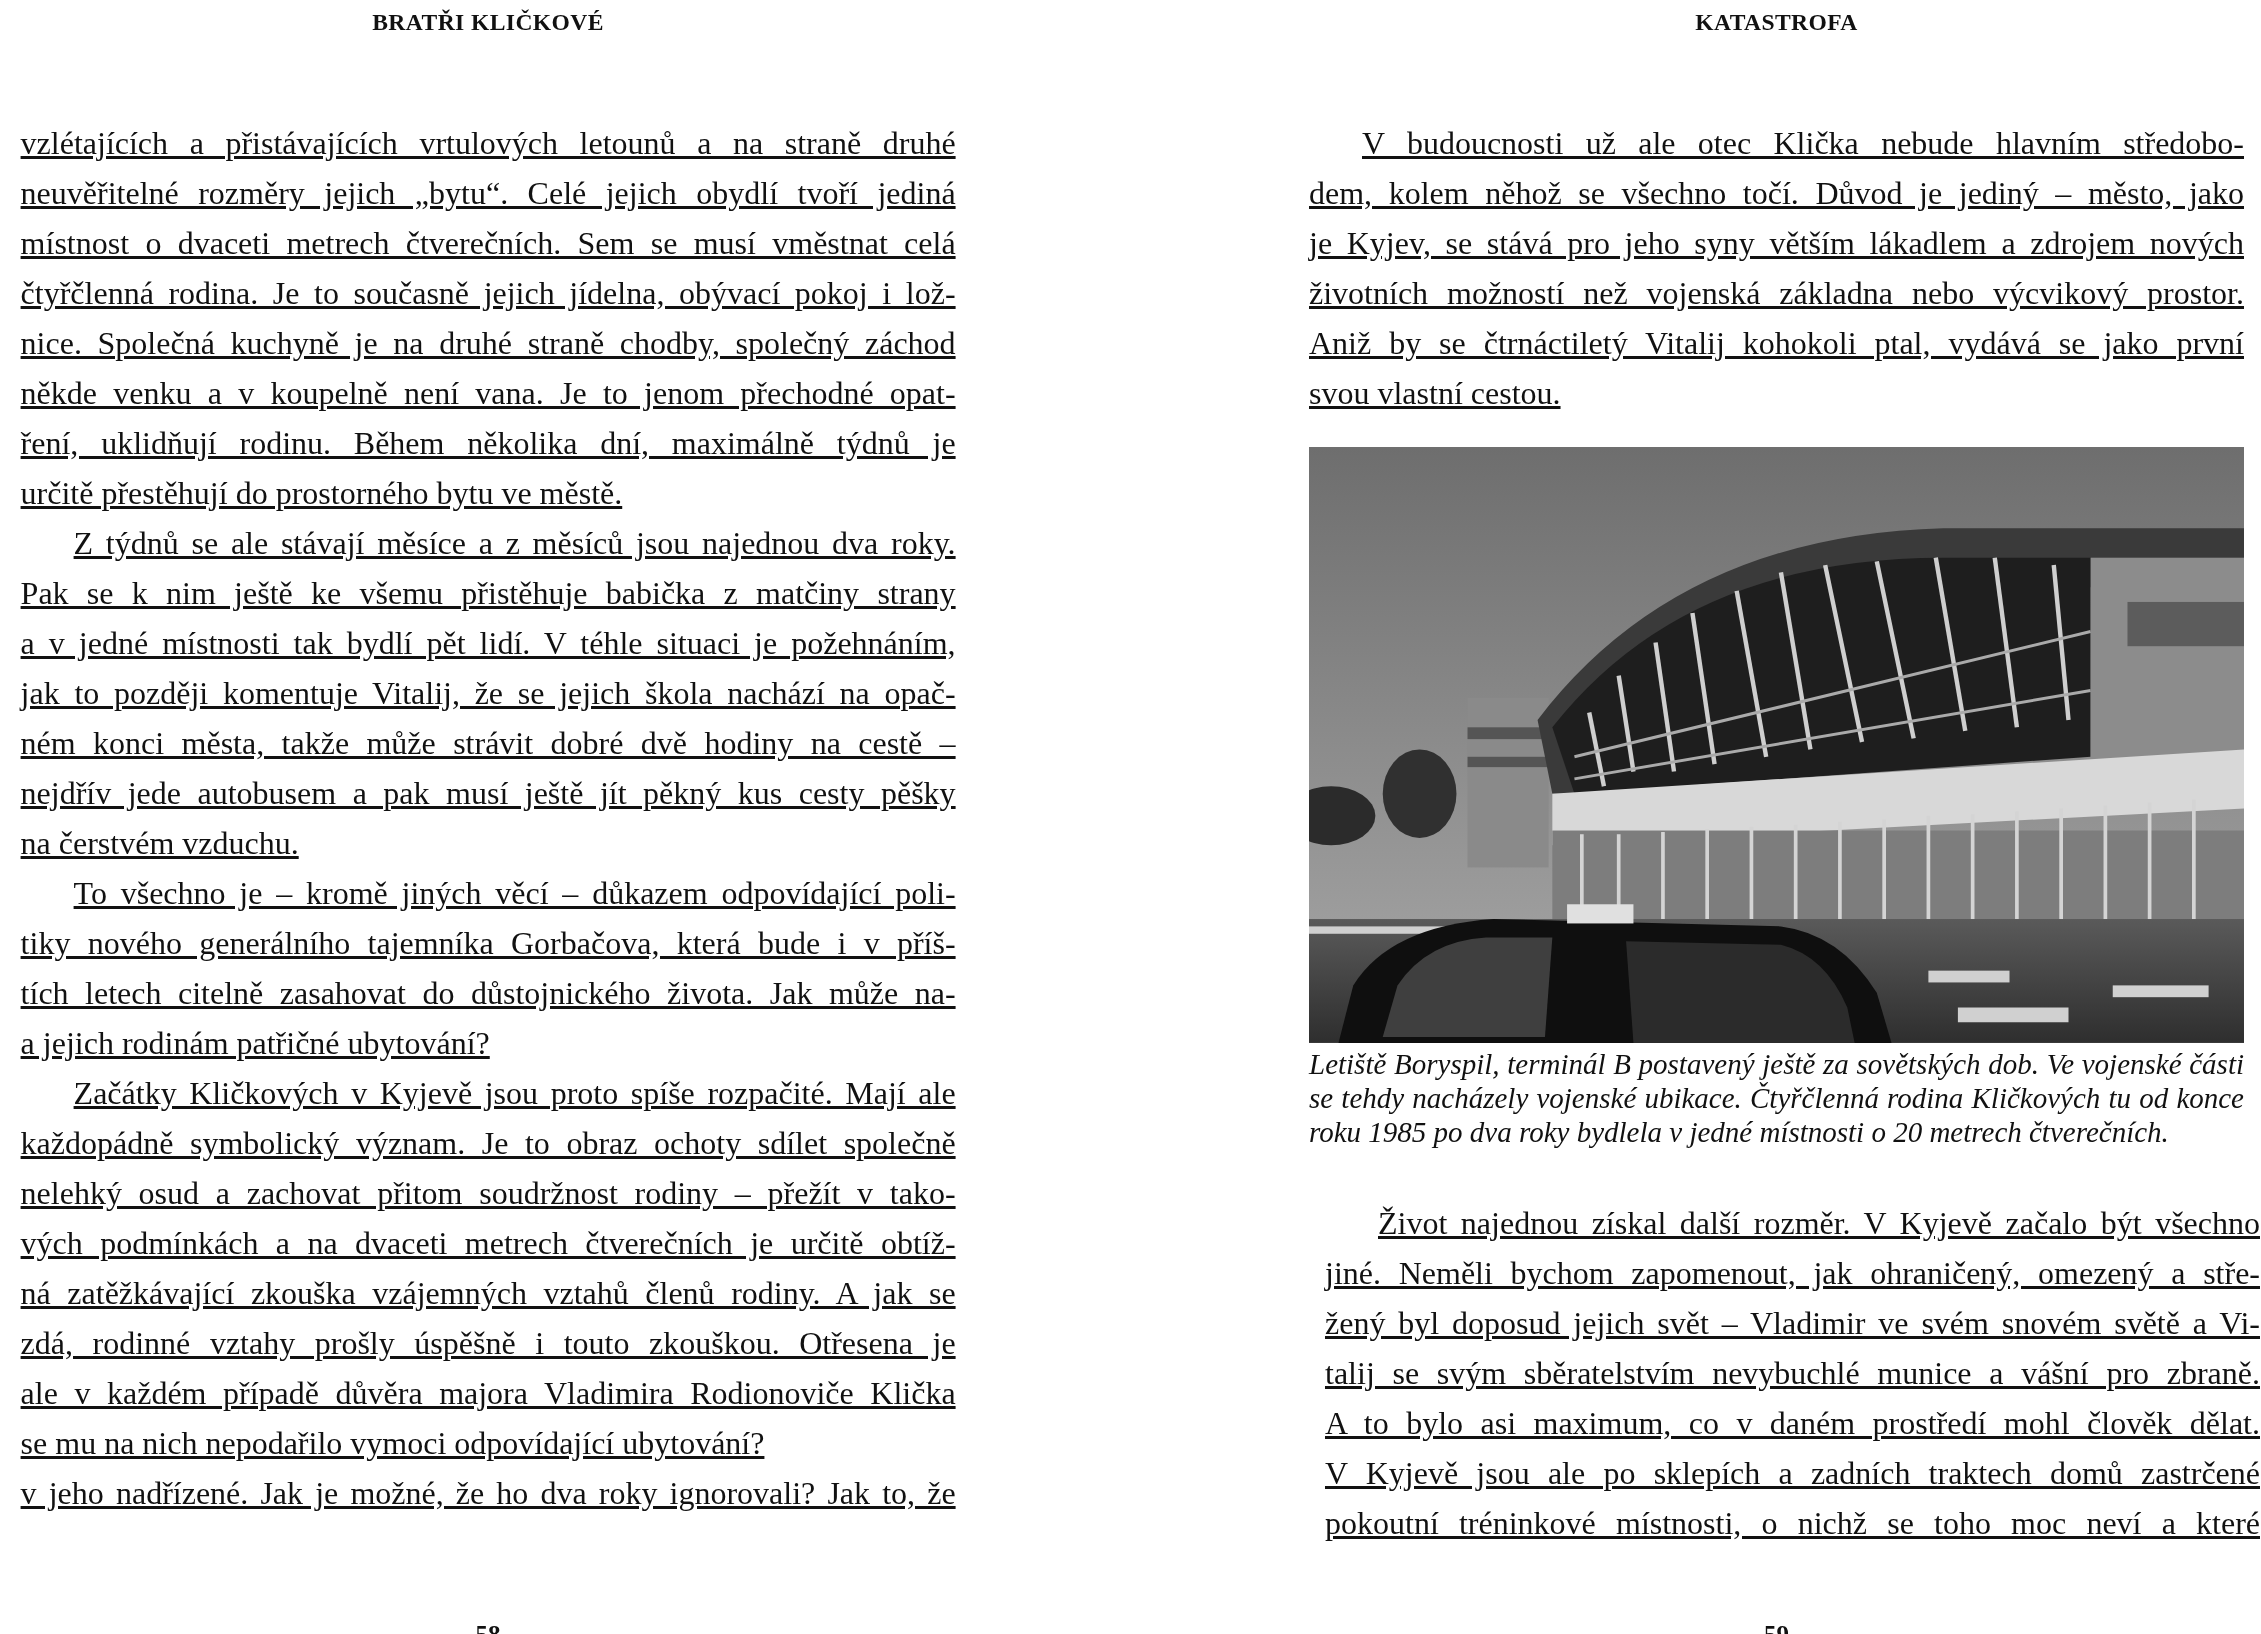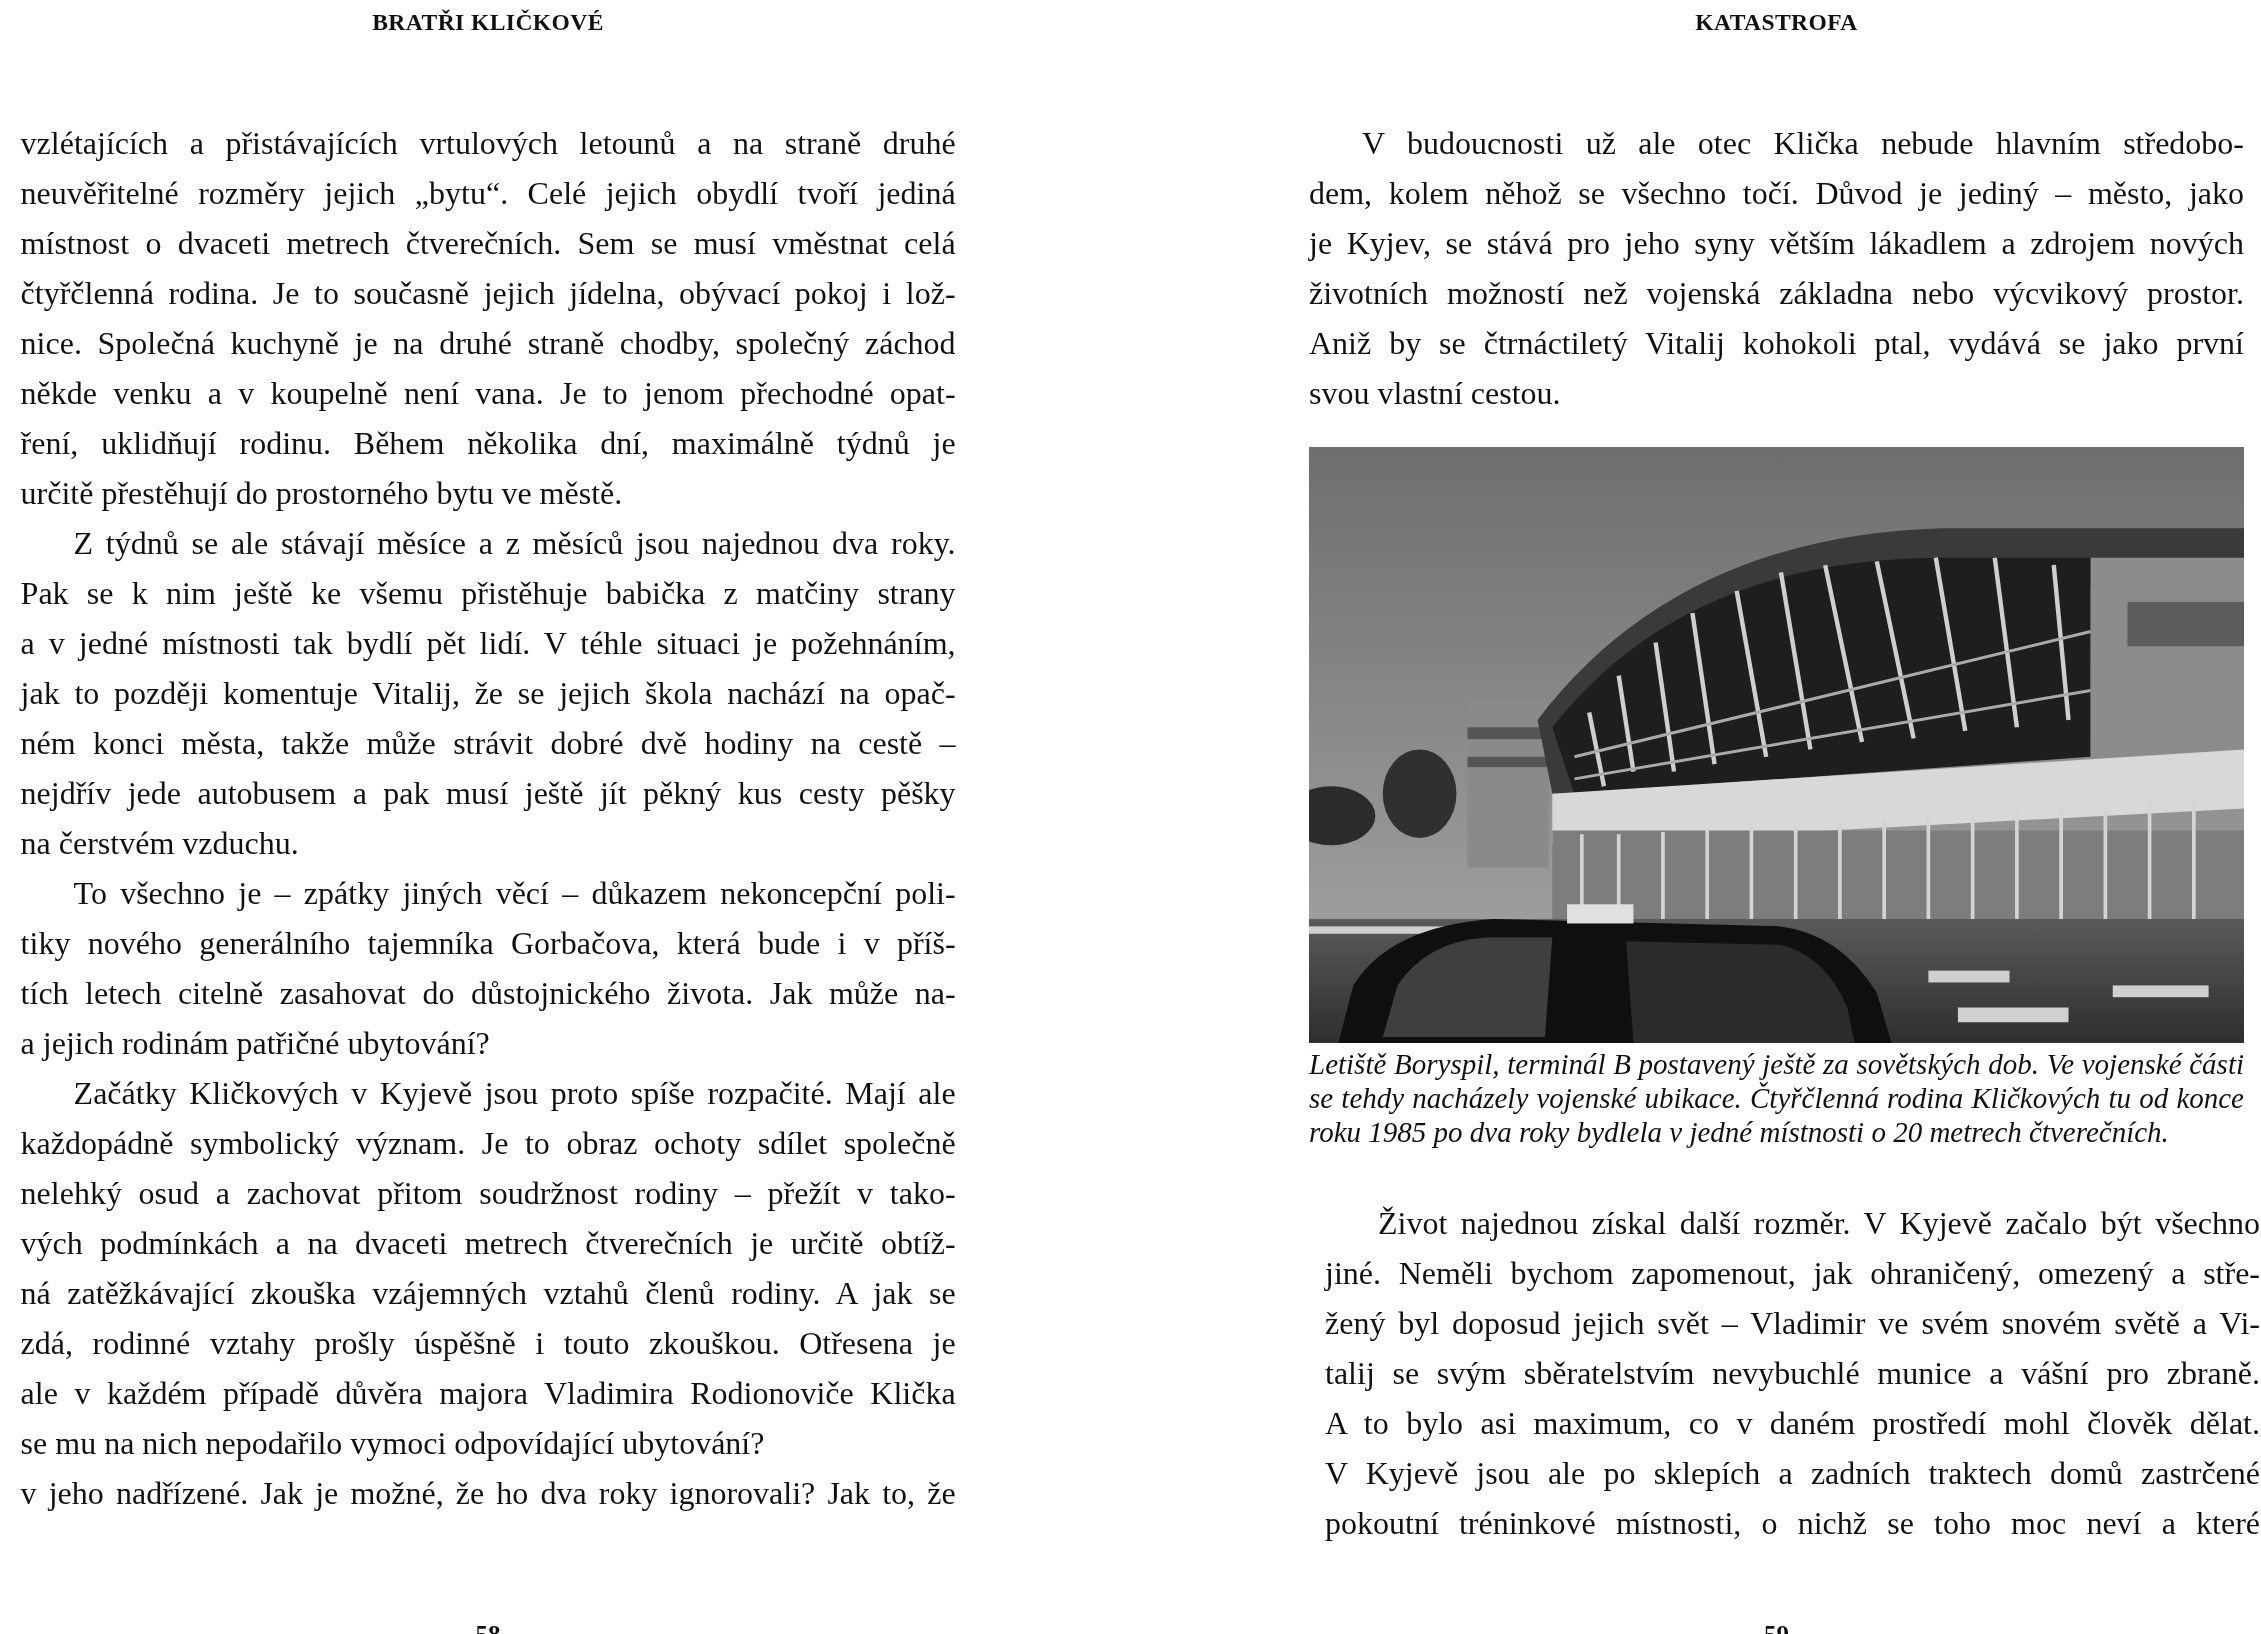--- a/index.html
+++ b/index.html
@@ -5,21 +5,21 @@
   html, body { margin:0; padding:0; background:#ffffff; }
   body { width:2261px; height:1635px; position:relative; overflow:hidden;
          font-family:"Liberation Serif","DejaVu Serif",serif; color:#111; }
   .page { position:absolute; top:0; height:1502px; }
   .page.left { left:0; width:1131px; }
   .page.right { left:1131px; width:1131px; }
   .running-head { position:absolute; top:8.8px; font-family:"Liberation Serif",serif; font-weight:bold;
                   font-size:23.6px; letter-spacing:0.4px; text-align:center; }
   .left .running-head { left:20.6px; width:935px; }
   .right .running-head { left:178px; width:935px; }
-  .textblock { position:absolute; font-size:32px; line-height:50px; text-align:justify; }
+  .textblock { position:absolute; font-size:32px; line-height:50px; text-align:justify;text-decoration:underline; }
   .left .textblock { left:20.6px; top:118px; width:935px; }
   .right .textblock.top { left:178px; top:118px; width:935px; }
   .right .textblock.bottom { left:194px; top:1198px; width:935px; }
   .line { display:block; white-space:nowrap; text-align:justify; text-align-last:justify; height:50px; overflow:visible; }
   .line.last { text-align-last:left; }
   .line.indent { padding-left:53px; }
   .photo { position:absolute; left:178px; top:447px; width:935px; height:596px; overflow:hidden;
            background:#777; }
   .caption { position:absolute; left:178px; top:1047px; width:935px; font-style:italic; font-size:29px; line-height:34px; }
   .caption .line { height:34px; }
@@ -42,21 +42,21 @@
       <span class="line">někde venku a v koupelně není vana. Je to jenom přechodné opat-</span>
       <span class="line">ření, uklidňují rodinu. Během několika dní, maximálně týdnů je</span>
       <span class="line last">určitě přestěhují do prostorného bytu ve městě.</span>
       <span class="line indent">Z týdnů se ale stávají měsíce a z měsíců jsou najednou dva roky.</span>
       <span class="line">Pak se k nim ještě ke všemu přistěhuje babička z matčiny strany</span>
       <span class="line">a v jedné místnosti tak bydlí pět lidí. V téhle situaci je požehnáním,</span>
       <span class="line">jak to později komentuje Vitalij, že se jejich škola nachází na opač-</span>
       <span class="line">ném konci města, takže může strávit dobré dvě hodiny na cestě –</span>
       <span class="line">nejdřív jede autobusem a pak musí ještě jít pěkný kus cesty pěšky</span>
       <span class="line last">na čerstvém vzduchu.</span>
-      <span class="line indent">To všechno je – zpátky jiných věcí – důkazem nekoncepční poli-</span>
+      <span class="line indent">To všechno je – kromě jiných věcí – důkazem odpovídající poli-</span>
       <span class="line">tiky nového generálního tajemníka Gorbačova, která bude i v příš-</span>
       <span class="line">tích letech citelně zasahovat do důstojnického života. Jak může na-</span>
       <span class="line last">a jejich rodinám patřičné ubytování?</span>
       <span class="line indent">Začátky Kličkových v Kyjevě jsou proto spíše rozpačité. Mají ale</span>
       <span class="line">každopádně symbolický význam. Je to obraz ochoty sdílet společně</span>
       <span class="line">nelehký osud a zachovat přitom soudržnost rodiny – přežít v tako-</span>
       <span class="line">vých podmínkách a na dvaceti metrech čtverečních je určitě obtíž-</span>
       <span class="line">ná zatěžkávající zkouška vzájemných vztahů členů rodiny. A jak se</span>
       <span class="line">zdá, rodinné vztahy prošly úspěšně i touto zkouškou. Otřesena je</span>
       <span class="line">ale v každém případě důvěra majora Vladimira Rodionoviče Klička</span>

